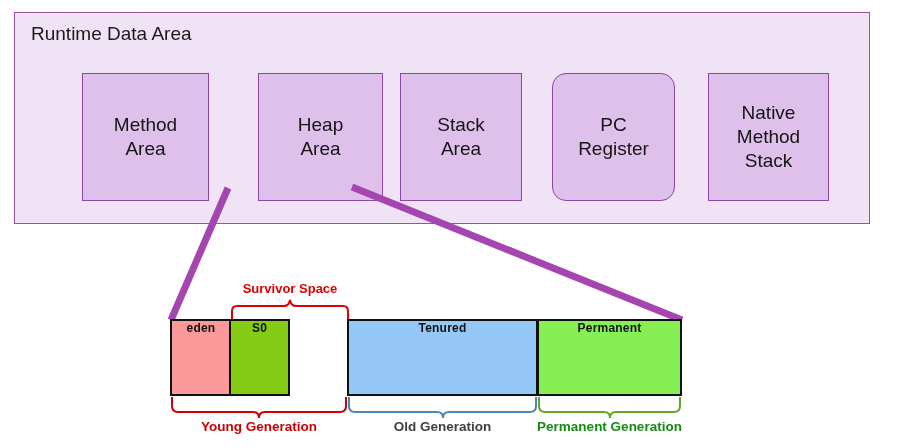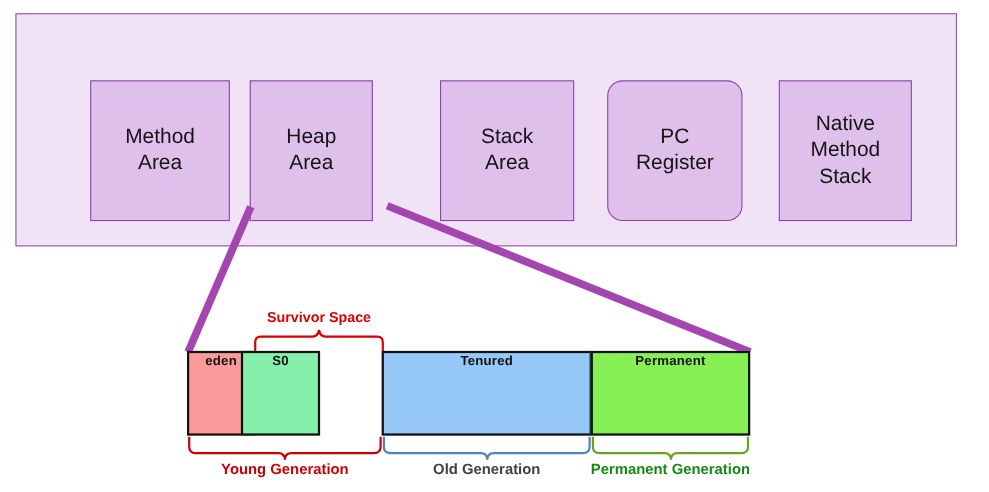--- a/index.html
+++ b/index.html
@@ -49,21 +49,21 @@
     justify-content: center;
     text-align: center;
   }
   .mem-box-label {
     font-size: 19px;
     line-height: 24px;
     color: #141414;
     white-space: pre-line;
   }
   #mem-box-0 { left: 67px;  width: 127px; }
-  #mem-box-1 { left: 212px; width: 112px; }
+  #mem-box-1 { left: 243px; width: 125px; }
   #mem-box-2 { left: 385px; width: 122px; }
   #mem-box-3 { left: 537px; width: 123px; border-radius: 14px; }
   #mem-box-4 { left: 693px; width: 121px; }
 
   
   #connectors {
     position: absolute;
     left: 0;
     top: 0;
     width: 899px;
@@ -90,21 +90,21 @@
     justify-content: center;
   }
   .heap-seg-label {
     font-size: 12px;
     font-weight: bold;
     color: #111111;
     font-family: "Liberation Sans", sans-serif;
     letter-spacing: 0.2px;
   }
   #heap-seg-0 { left: 0px;   width: 62px;  background: #fa9a9a; }
-  #heap-seg-1 { left: 49px;  width: 72px;  background: #86efac; }
+  #heap-seg-1 { left: 59px;  width: 61px;  background: #84cc16; }
   #heap-seg-2 { left: 121px; width: 57px;  background: #fa9a5e; }
   #heap-seg-3 { left: 177px; width: 191px; background: #95c8f7; }
   #heap-seg-4 { left: 367px; width: 145px; background: #86ef54; }
 
   
   #survivor-group {
     position: absolute;
     left: 230px;
     top: 281px;
     width: 120px;
@@ -148,20 +148,21 @@
     position: absolute;
     left: 0;
     top: 0;
     overflow: visible;
   }
 </style>
 </head>
 <body>
 
 <div id="runtime-area">
+  <div id="runtime-title">Runtime Data Area</div>
 
   <div class="mem-box" id="mem-box-0">
     <span class="mem-box-label">Method
 Area</span>
   </div>
   <div class="mem-box" id="mem-box-1">
     <span class="mem-box-label">Heap
 Area</span>
   </div>
   <div class="mem-box" id="mem-box-2">

